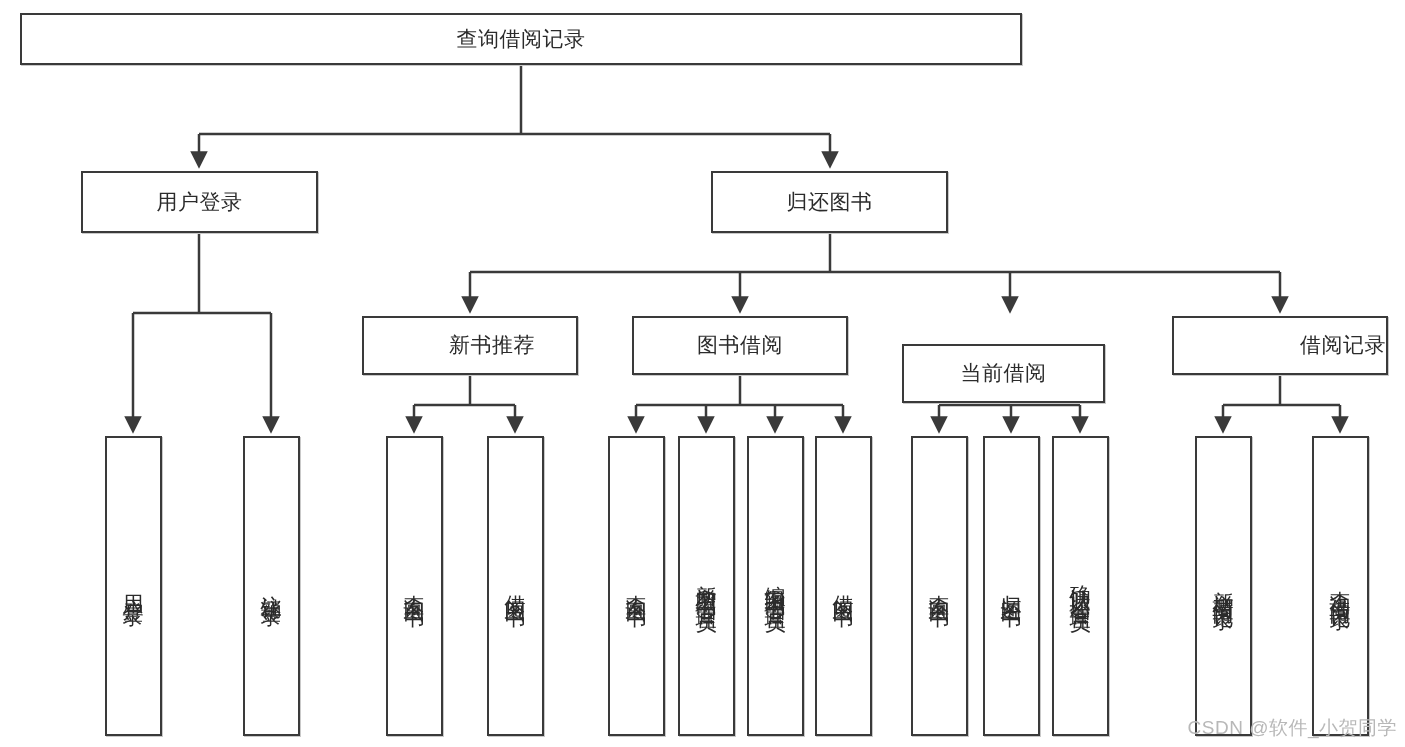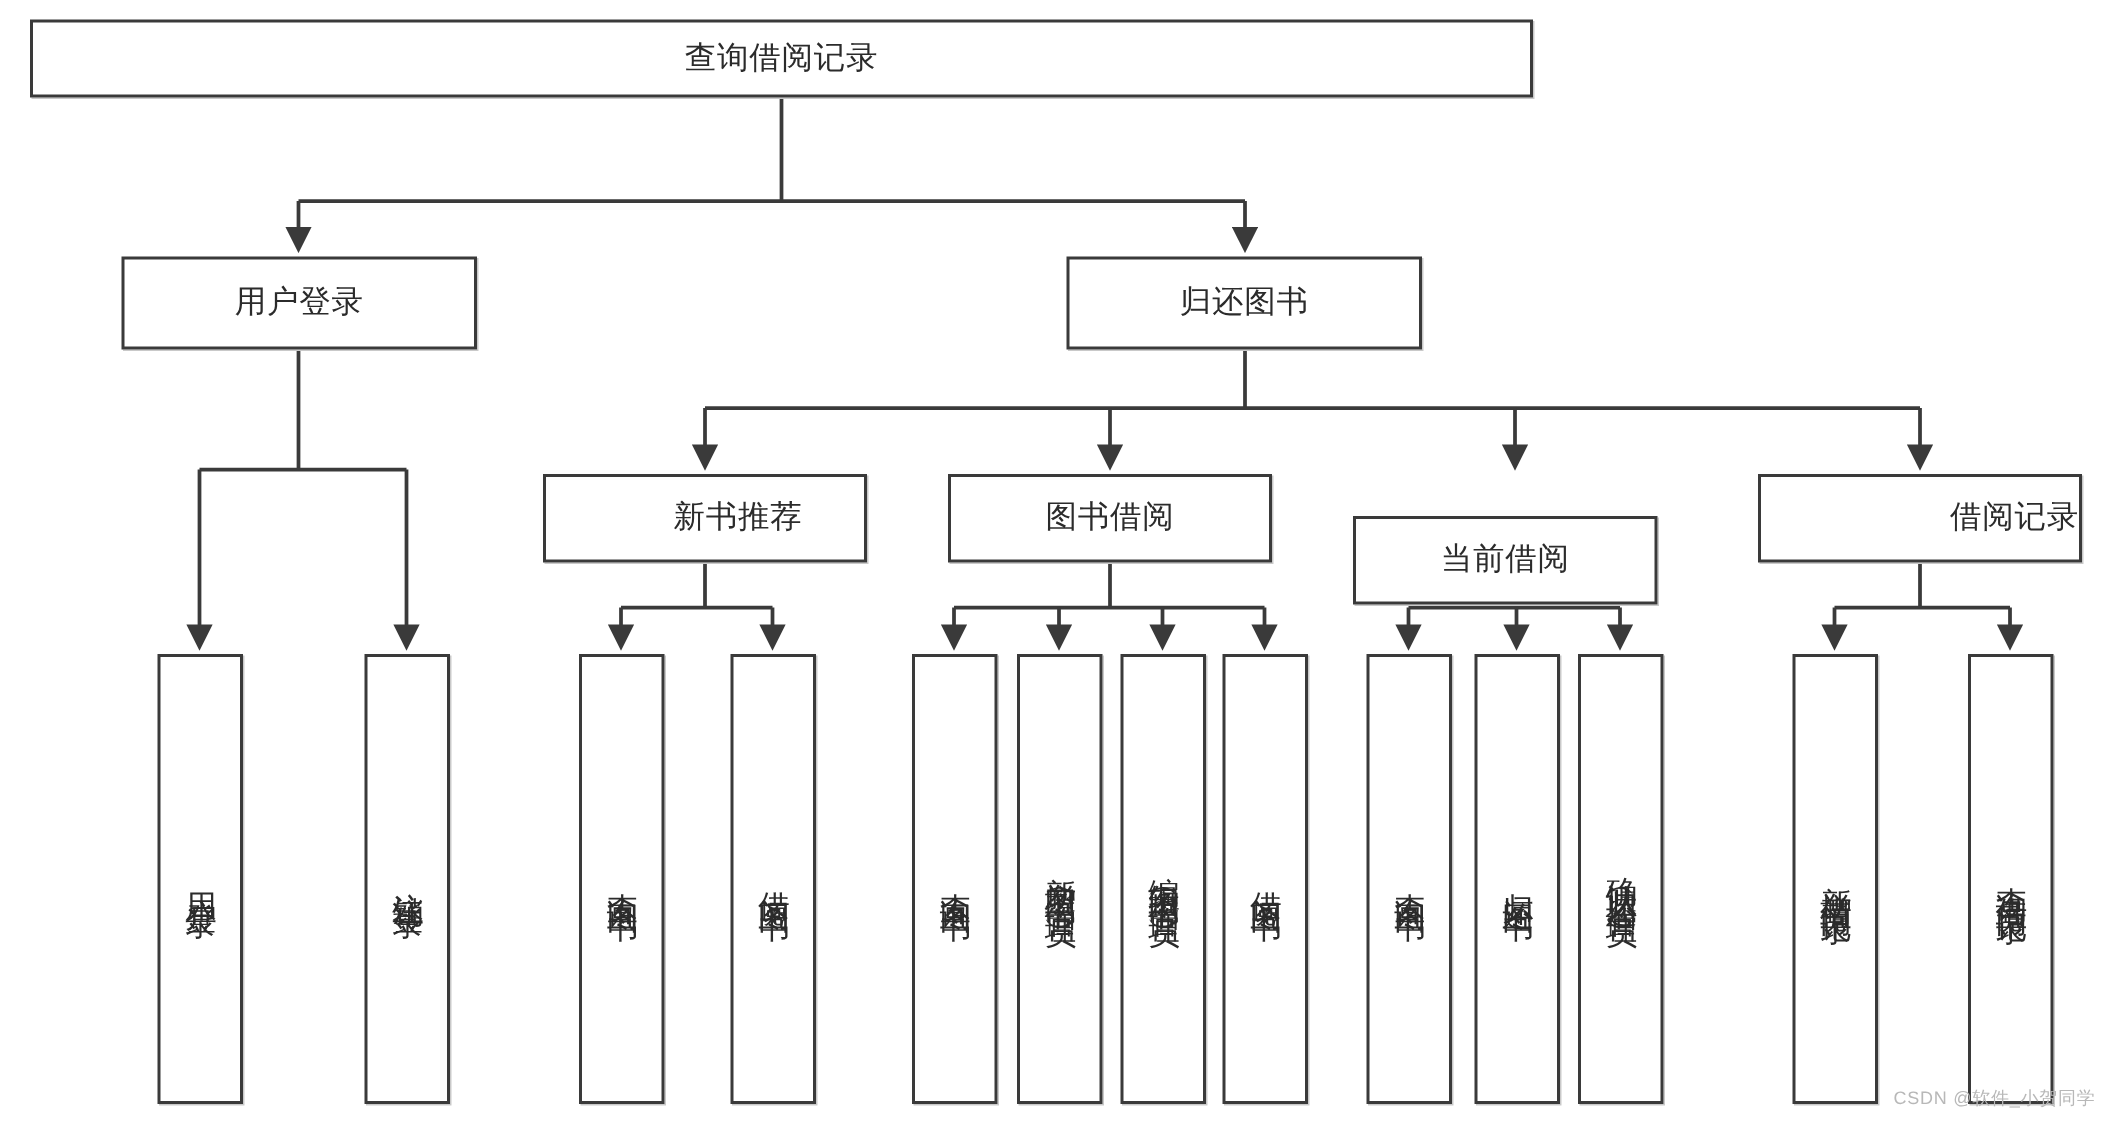--- a/index.html
+++ b/index.html
@@ -54,21 +54,21 @@
     text-orientation: upright;
     font-size: 21px;
     letter-spacing: 4px;
     line-height: 1;
     max-height: 272px;
   }
   #watermark {
     position: absolute;
     right: 8px;
     bottom: 6px;
-    font-size: 12px;
+    font-size: 19px;
     color: #b8b8b8;
     letter-spacing: 0.5px;
     white-space: nowrap;
   }
 </style>
 </head>
 <body>
 
 <div id="canvas">
 

